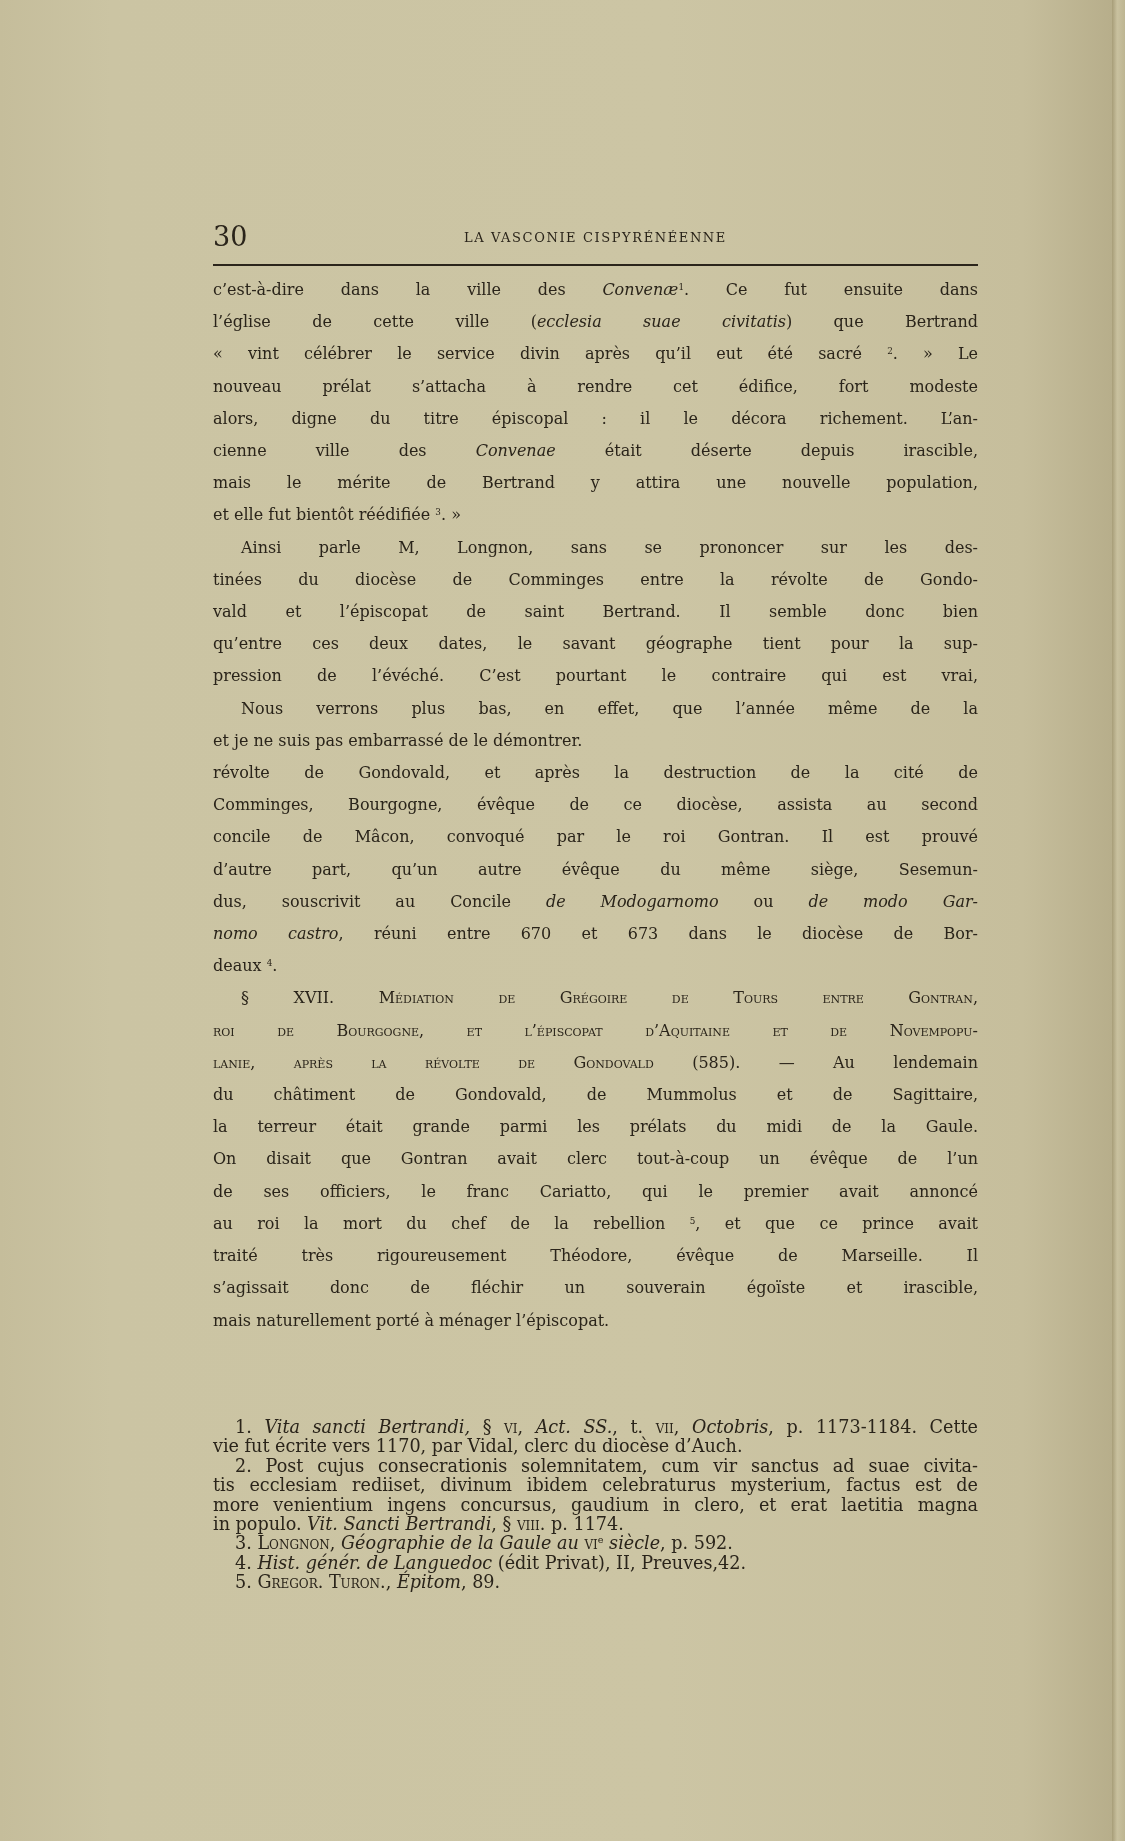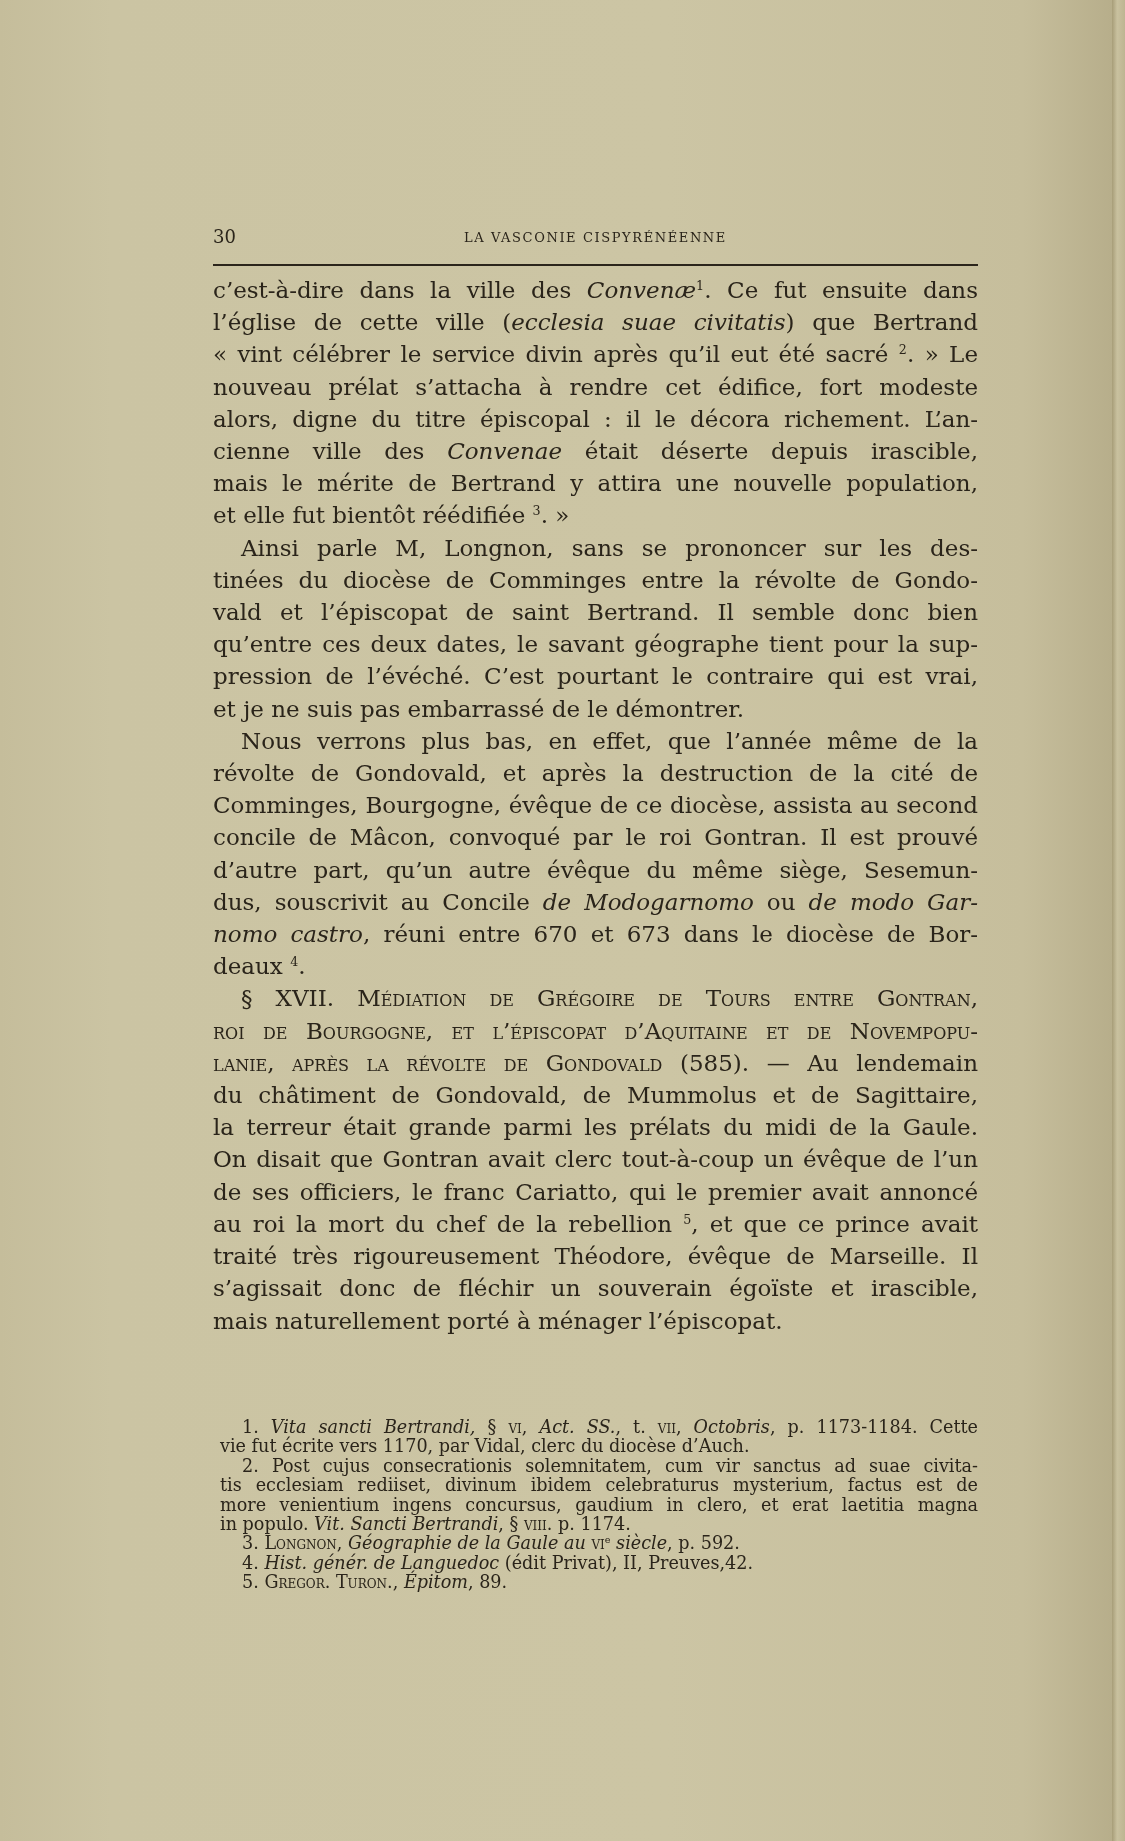--- a/index.html
+++ b/index.html
@@ -19,42 +19,42 @@
     background: linear-gradient(90deg, #a79d78, #c9c19f 40%, #bdb592);
   }
   .column {
     position: absolute; left: 213px; top: 222px; width: 765px;
   }
   .running-head {
     position: relative; height: 38px;
   }
   .folio {
     position: absolute; left: 0; top: 0;
-    font-size: 18px; line-height: 30px;
+    font-size: 27px; line-height: 30px;
   }
   .head-title {
     position: absolute; left: 0; right: 0; top: 6px; text-align: center;
     font-size: 13px; letter-spacing: 1.6px; line-height: 20px;
   }
   .head-rule {
     height: 0; border-top: 2px solid #2b251b; margin-top: 4px; margin-bottom: 4px;
   }
   .body-text {
-    font-size: 23px; line-height: 32.2px; text-align: justify;
+    font-size: 16px; line-height: 32.2px; text-align: justify;
     margin-top: 8px;
   }
   .line { display: block; text-align: justify; text-align-last: justify; white-space: nowrap; }
   .line.last { text-align-last: left; }
   .sc { font-variant: small-caps; }
   sup { font-size: 0.55em; vertical-align: 0.6em; line-height: 0; }
   .footnotes {
     position: absolute; left: 213px; top: 1418px; width: 765px;
     font-size: 17.6px; line-height: 19.4px;
   }
-  .fn-line { display: block; white-space: nowrap; text-align: justify; text-align-last: justify; margin-left: 7px; }
+  .fn-line { display: block; white-space: nowrap; text-align: justify; text-align-last: justify; }
   .fn-line.last { text-align-last: left; }
   .fn-line.first { padding-left: 22px; }
   i { font-style: italic; }
 </style>
 </head>
 <body>
 
 <div class="page"></div>
 <div class="page-edge"></div>
 
@@ -71,22 +71,22 @@
       <span class="line"><span>nouveau prélat s’attacha à rendre cet édifice, fort modeste</span></span>
       <span class="line"><span>alors, digne du titre épiscopal : il le décora richement. L’an-</span></span>
       <span class="line"><span>cienne ville des </span><i>Convenae</i><span> était déserte depuis irascible,</span></span>
       <span class="line"><span>mais le mérite de Bertrand y attira une nouvelle population,</span></span>
       <span class="line last"><span>et elle fut bientôt réédifiée </span><sup>3</sup><span>. »</span></span>
       <span class="line" style="padding-left: 28px;"><span>Ainsi parle M, Longnon, sans se prononcer sur les des-</span></span>
       <span class="line"><span>tinées du diocèse de Comminges entre la révolte de Gondo-</span></span>
       <span class="line"><span>vald et l’épiscopat de saint Bertrand. Il semble donc bien</span></span>
       <span class="line"><span>qu’entre ces deux dates, le savant géographe tient pour la sup-</span></span>
       <span class="line"><span>pression de l’évéché. C’est pourtant le contraire qui est vrai,</span></span>
+      <span class="line" style="padding-left: 28px;"><span>Nous verrons plus bas, en effet, que l’année même de la</span></span>
       <span class="line last"><span>et je ne suis pas embarrassé de le démontrer.</span></span>
-      <span class="line" style="padding-left: 28px;"><span>Nous verrons plus bas, en effet, que l’année même de la</span></span>
       <span class="line"><span>révolte de Gondovald, et après la destruction de la cité de</span></span>
       <span class="line"><span>Comminges, Bourgogne, évêque de ce diocèse, assista au second</span></span>
       <span class="line"><span>concile de Mâcon, convoqué par le roi Gontran. Il est prouvé</span></span>
       <span class="line"><span>d’autre part, qu’un autre évêque du même siège, Sesemun-</span></span>
       <span class="line"><span>dus, souscrivit au Concile </span><i>de Modogarnomo</i><span> ou </span><i>de modo Gar-</i></span>
       <span class="line"><i>nomo castro</i><span>, réuni entre 670 et 673 dans le diocèse de Bor-</span></span>
       <span class="line last"><span>deaux </span><sup>4</sup><span>.</span></span>
       <span class="line" style="padding-left: 28px;"><span>§ XVII. </span><span class="sc">Médiation de Grégoire de Tours entre Gontran,</span></span>
       <span class="line"><span class="sc">roi de Bourgogne, et l’épiscopat d’Aquitaine et de Novempopu-</span></span>
       <span class="line"><span class="sc">lanie, après la révolte de Gondovald</span><span> (585). — Au lendemain</span></span>

